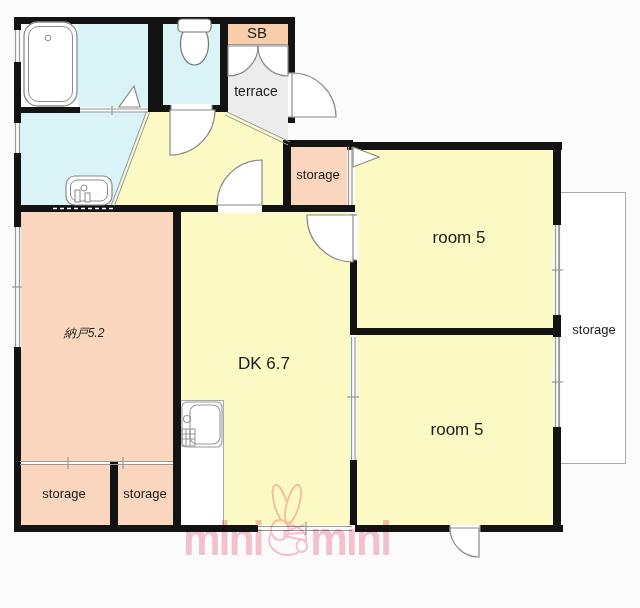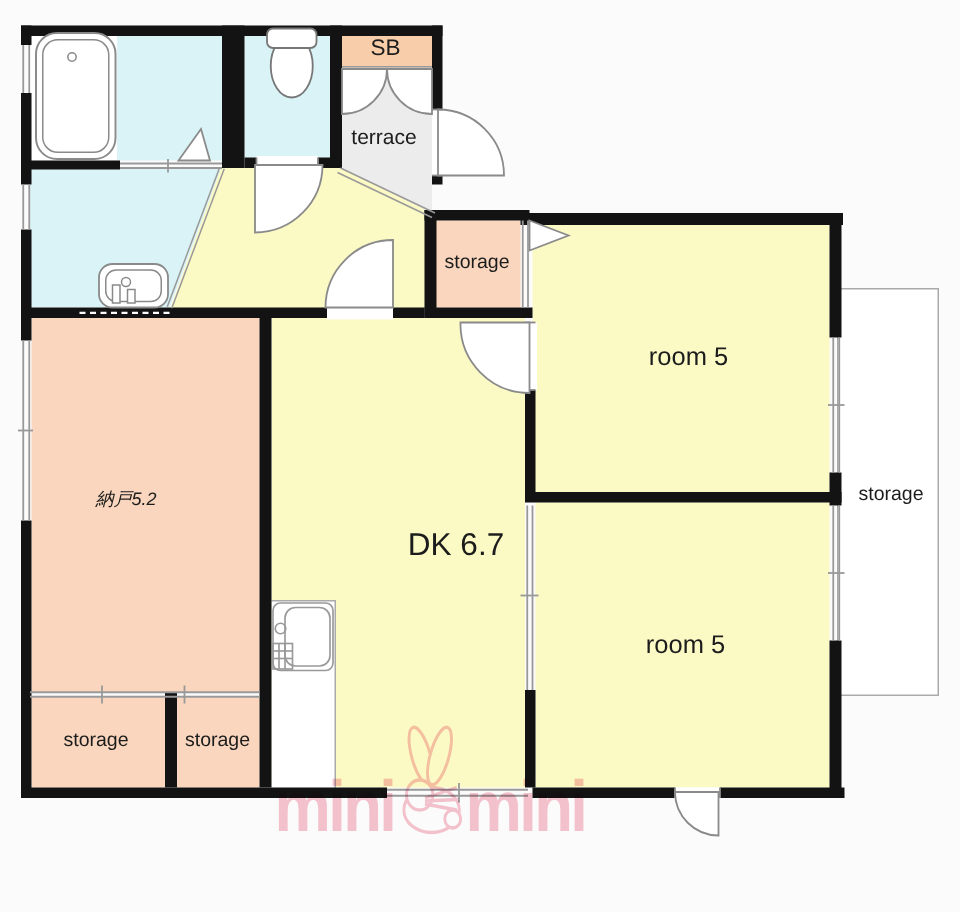--- a/index.html
+++ b/index.html
@@ -165,21 +165,21 @@
         <line x1="190" y1="429" x2="190" y2="446"></line>
     </g>
   </svg>
 
   <div class="lbl" style="left:257px;top:32px;font-size:15px;">SB</div>
   <div class="lbl" style="left:256px;top:91px;font-size:14px;">terrace</div>
   <div class="lbl" style="left:318px;top:174px;font-size:13px;">storage</div>
   <div class="lbl" style="left:459px;top:238px;font-size:17px;">room 5</div>
   <div class="lbl" style="left:594px;top:329px;font-size:13px;">storage</div>
   <div class="lbl" style="left:84px;top:333px;font-size:12px;font-style:italic;">納戸5.2</div>
-  <div class="lbl" style="left:264px;top:364px;font-size:21px;margin-left:40px;">DK 6.7</div>
+  <div class="lbl" style="left:264px;top:364px;font-size:17px;">DK 6.7</div>
   <div class="lbl" style="left:457px;top:430px;font-size:17px;">room 5</div>
   <div class="lbl" style="left:64px;top:493px;font-size:13px;">storage</div>
   <div class="lbl" style="left:145px;top:493px;font-size:13px;">storage</div>
 
   <div class="wm" style="left:183px;top:480px;">
     <span>mini</span>
     <svg width="48" height="78" viewBox="0 0 48 78" style="margin:0 2px;">
       <g stroke="currentColor" stroke-width="2.2" fill="#ffffff">
         <ellipse cx="17" cy="24" rx="7" ry="20" transform="rotate(-18 17 24)"></ellipse>
         <ellipse cx="31" cy="24" rx="7" ry="20" transform="rotate(18 31 24)"></ellipse>

